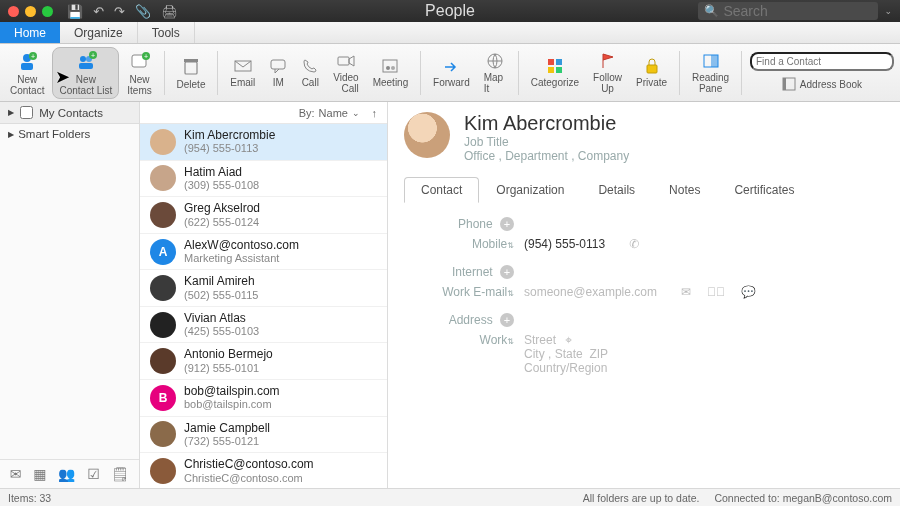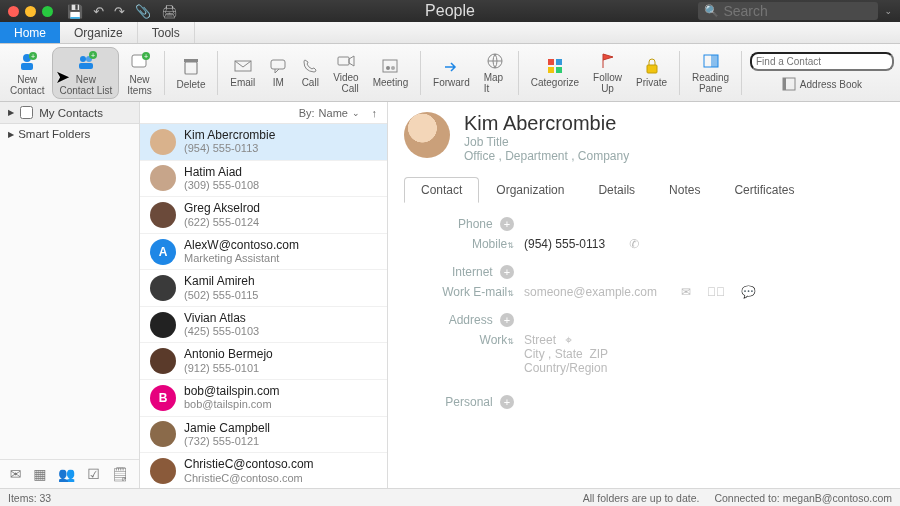--- a/index.html
+++ b/index.html
@@ -397,23 +397,20 @@
     </div>
     <div class="dsect" style="margin-top:6px;align-items:flex-start;">
       <div class="dlabel"><span>Work</span><span style="font-size:8px;">⇅</span></div>
       <div>
         <div class="dval dplace"><span>Street</span> <span style="color:#bbb;margin-left:6px;">⌖</span></div>
         <div class="dval dplace"><span>City</span> , <span>State</span>&nbsp;&nbsp;<span>ZIP</span></div>
         <div class="dval dplace">Country/Region</div>
       </div>
     </div>
 
-    <div class="dsect" style="margin-top:20px;">
-      <div class="dlabel"><span>Personal</span> <span class="plus">+</span></div>
-    </div>
   </div>
 </div>
 
 <div class="status">
   <span>Items: 33</span>
   <span class="r">All folders are up to date.</span>
   <span style="margin:0 6px;">&nbsp;</span>
   <span>Connected to: meganB@contoso.com</span>
 </div>
 

